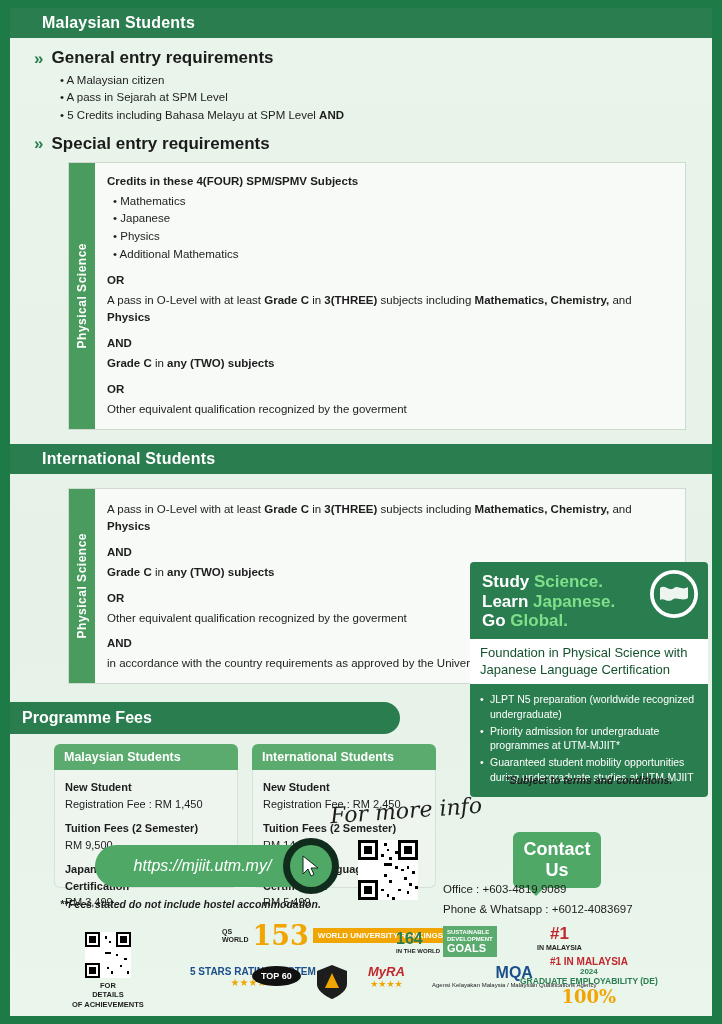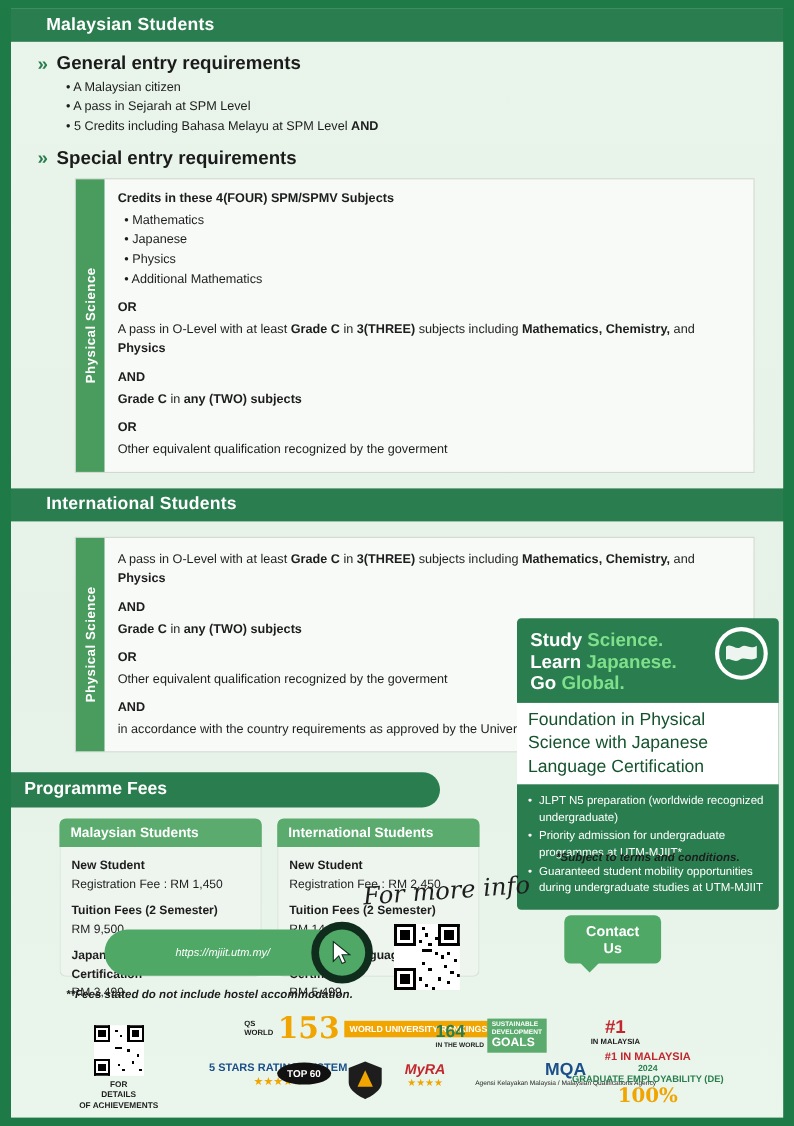--- a/index.html
+++ b/index.html
@@ -102,50 +102,50 @@
   .promo-top { padding:10px 12px 8px 12px; position:relative; }
   .promo-top .l1 { font-size:17px; font-weight:bold; line-height:1.15; }
   .promo-top .hl { color:#7ee08a; }
   .globe {
     position:absolute; right:10px; top:8px; width:48px; height:48px;
     border-radius:50%; background:#fff;
     display:flex; align-items:center; justify-content:center;
   }
   .globe svg { display:block; }
   .promo-sub {
-    background:#fff; color:#14532d; font-size:16px; line-height:1.35;
+    background:#fff; color:#14532d; font-size:13px; line-height:1.35;
     padding:5px 10px; font-weight:500;
   }
   .promo-list { padding:8px 12px 10px 20px; margin:0; font-size:10.5px; line-height:1.42; list-style:none; }
   .promo-list li { position:relative; margin-bottom:2px; }
   .promo-list li::before { content:"•"; position:absolute; left:-10px; }
   .promo-note { font-size:10.5px; font-style:italic; font-weight:bold; margin:8px 0 0 0; text-align:center; color:#1d1d1d; }
 
   
   .formore {
     position:absolute; left:330px; top:798px;
     font-family:"DejaVu Serif", serif; font-style:italic; font-size:22px;
     transform:rotate(-4deg); color:#1d1d1d;
   }
   .urlpill {
     position:absolute; left:95px; top:845px; width:215px; height:42px;
     background:#4fa866; border-radius:21px; color:#fff;
     display:flex; align-items:center; justify-content:center;
-    font-style:italic; font-size:10px;
+    font-style:italic; font-size:16px;
   }
   .cursor-badge {
     position:absolute; left:283px; top:838px; width:56px; height:56px;
     border-radius:50%; background:#0f2c1c; border:3px solid #0f2c1c;
     display:flex; align-items:center; justify-content:center;
   }
   .cursor-inner { width:42px;height:42px;border-radius:50%;background:#4fa866;display:flex;align-items:center;justify-content:center; }
   .qr-main { position:absolute; left:358px; top:840px; width:60px; height:60px; }
   .contactus {
     position:absolute; left:513px; top:832px; width:88px; padding:7px 10px;
-    background:#4fa866; color:#fff; border-radius:6px; font-weight:bold; font-size:13px;
+    background:#4fa866; color:#fff; border-radius:6px; font-weight:bold; font-size:18px;
     text-align:center;
   }
   .contactus::after {
     content:""; position:absolute; left:14px; bottom:-8px;
     border-left:9px solid transparent; border-right:9px solid transparent; border-top:9px solid #4fa866;
   }
   .contact-lines { position:absolute; left:443px; top:880px; font-size:11.5px; line-height:1.7; }
 
   
   .footer { position:absolute; left:0; right:0; bottom:10px; height:100px; }
@@ -358,20 +358,24 @@
           <rect x="11" y="14" width="1" height="1"></rect>
         <rect x="8" y="17" width="1" height="1"></rect>
           <rect x="10" y="19" width="1" height="1"></rect>
         <rect x="12" y="20" width="1" height="1"></rect>
           <rect x="13" y="4" width="1" height="1"></rect>
       </g>
     </svg>
   </div>
 
   <div class="contactus">Contact Us</div>
+  <div class="contact-lines">
+    <div>Office : +603-4819 9089</div>
+    <div>Phone &amp; Whatsapp : +6012-4083697</div>
+  </div>
 
   <div class="footer">
     <div class="foot-left">
       <div class="qr-small">
         <svg width="46" height="46" viewBox="0 0 21 21" shape-rendering="crispEdges">
           <rect width="21" height="21" fill="#fff"></rect>
           <g fill="#000">
             <rect x="0" y="0" width="7" height="1"></rect>
               <rect x="0" y="6" width="7" height="1"></rect>
             <rect x="0" y="0" width="1" height="7"></rect>

